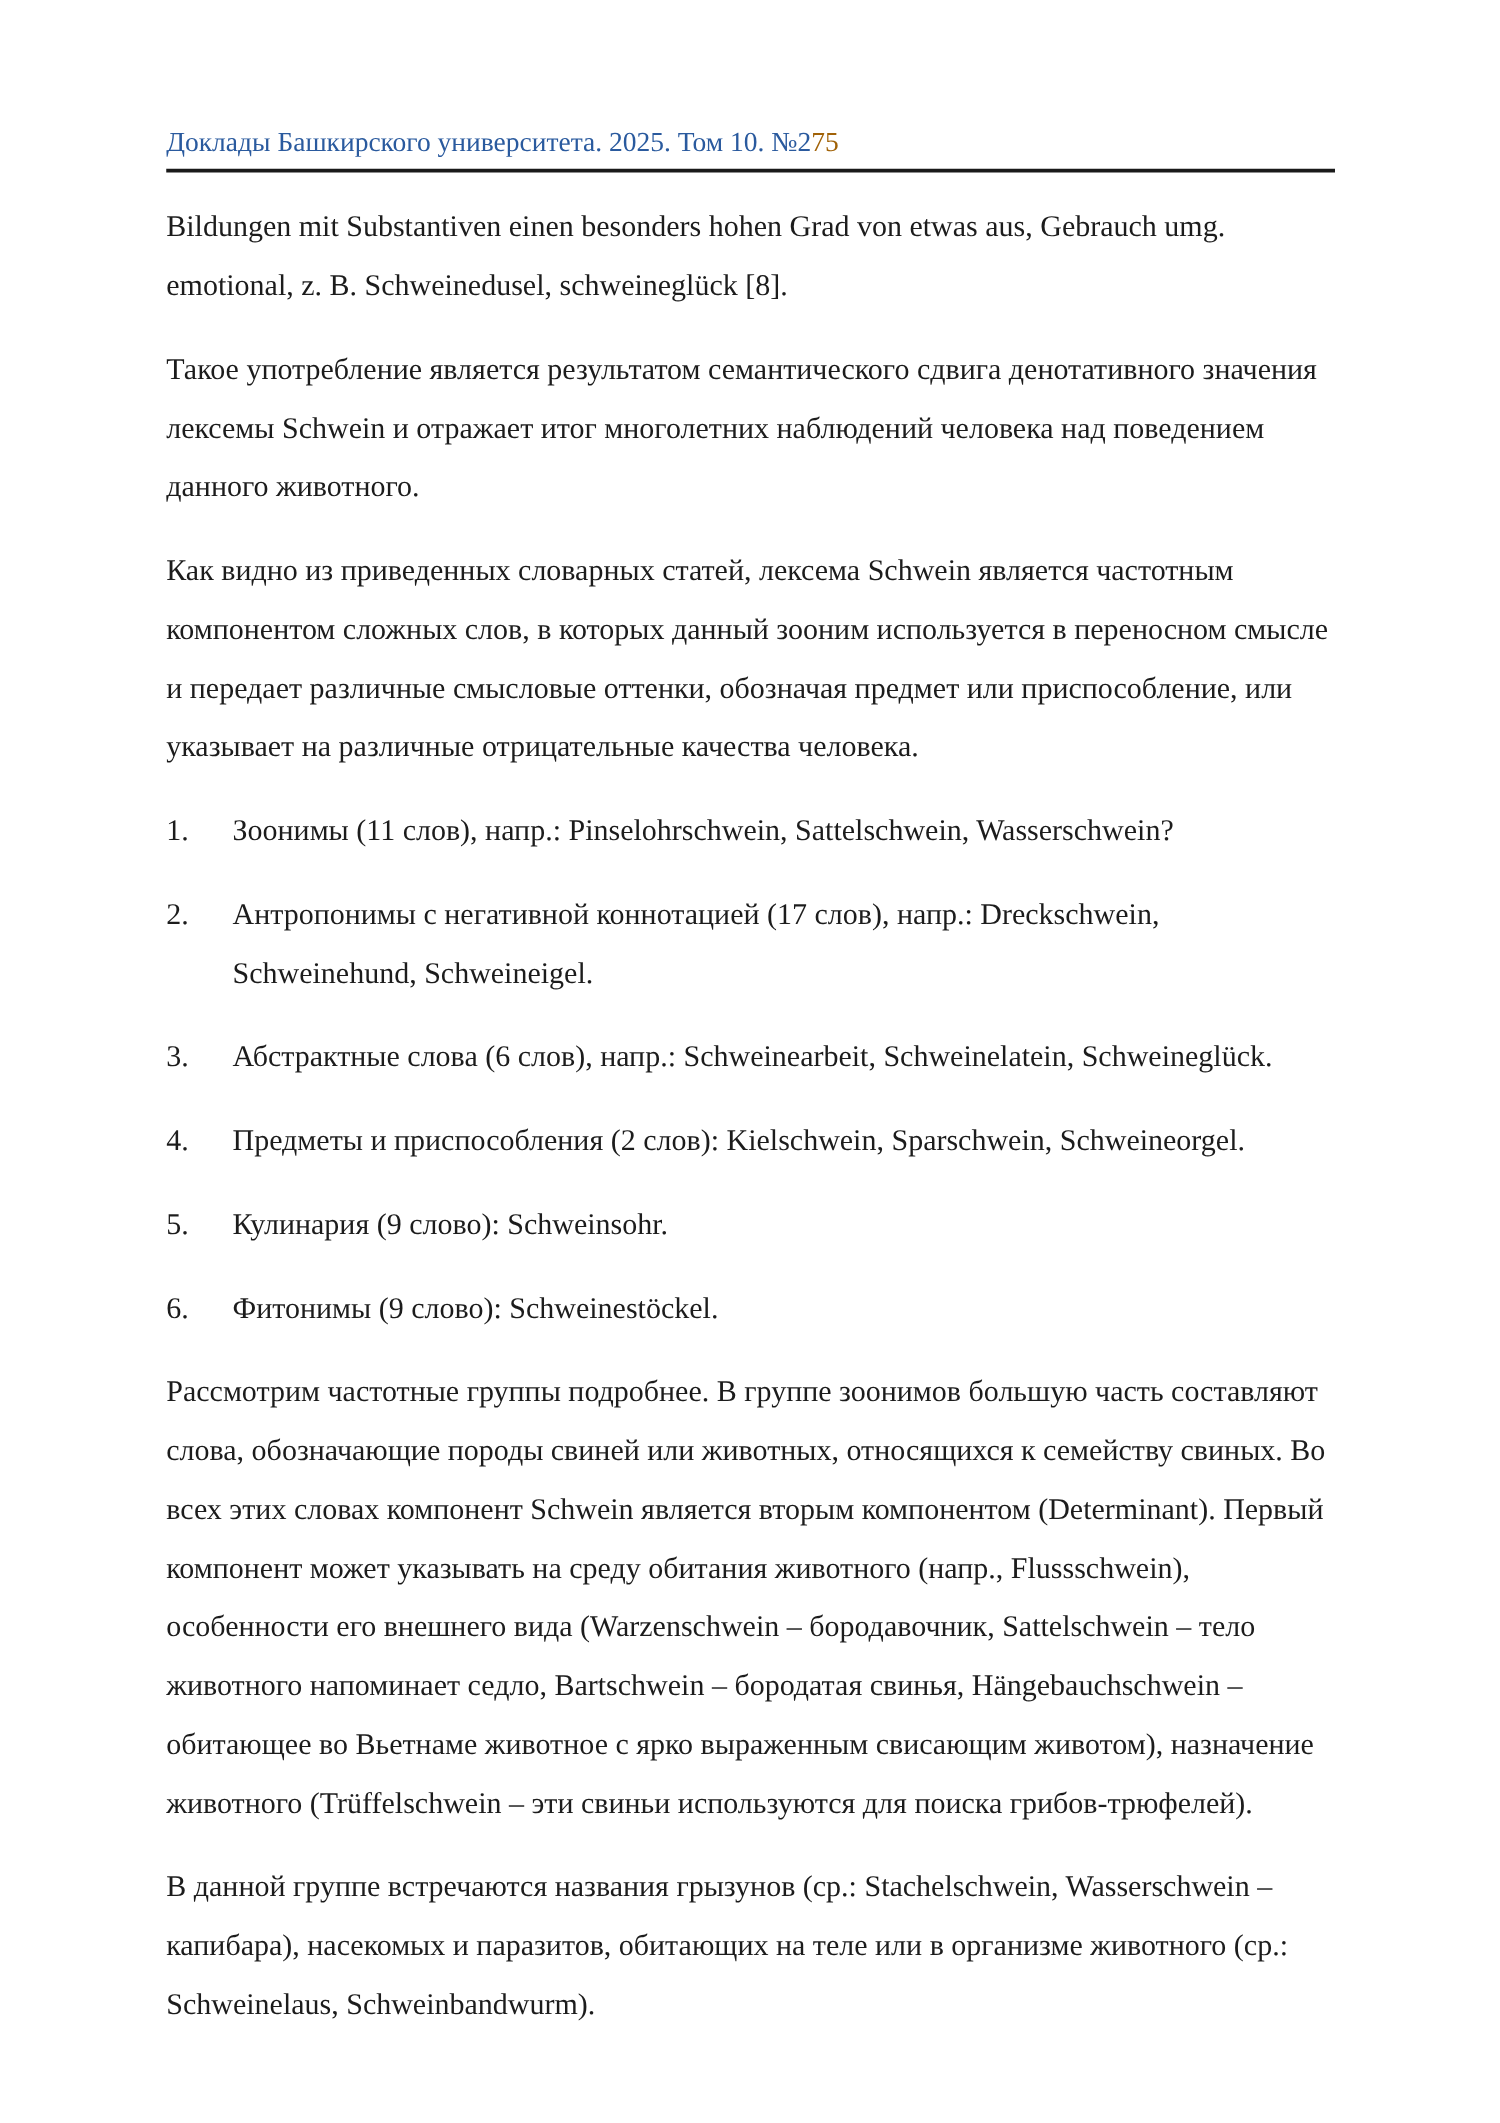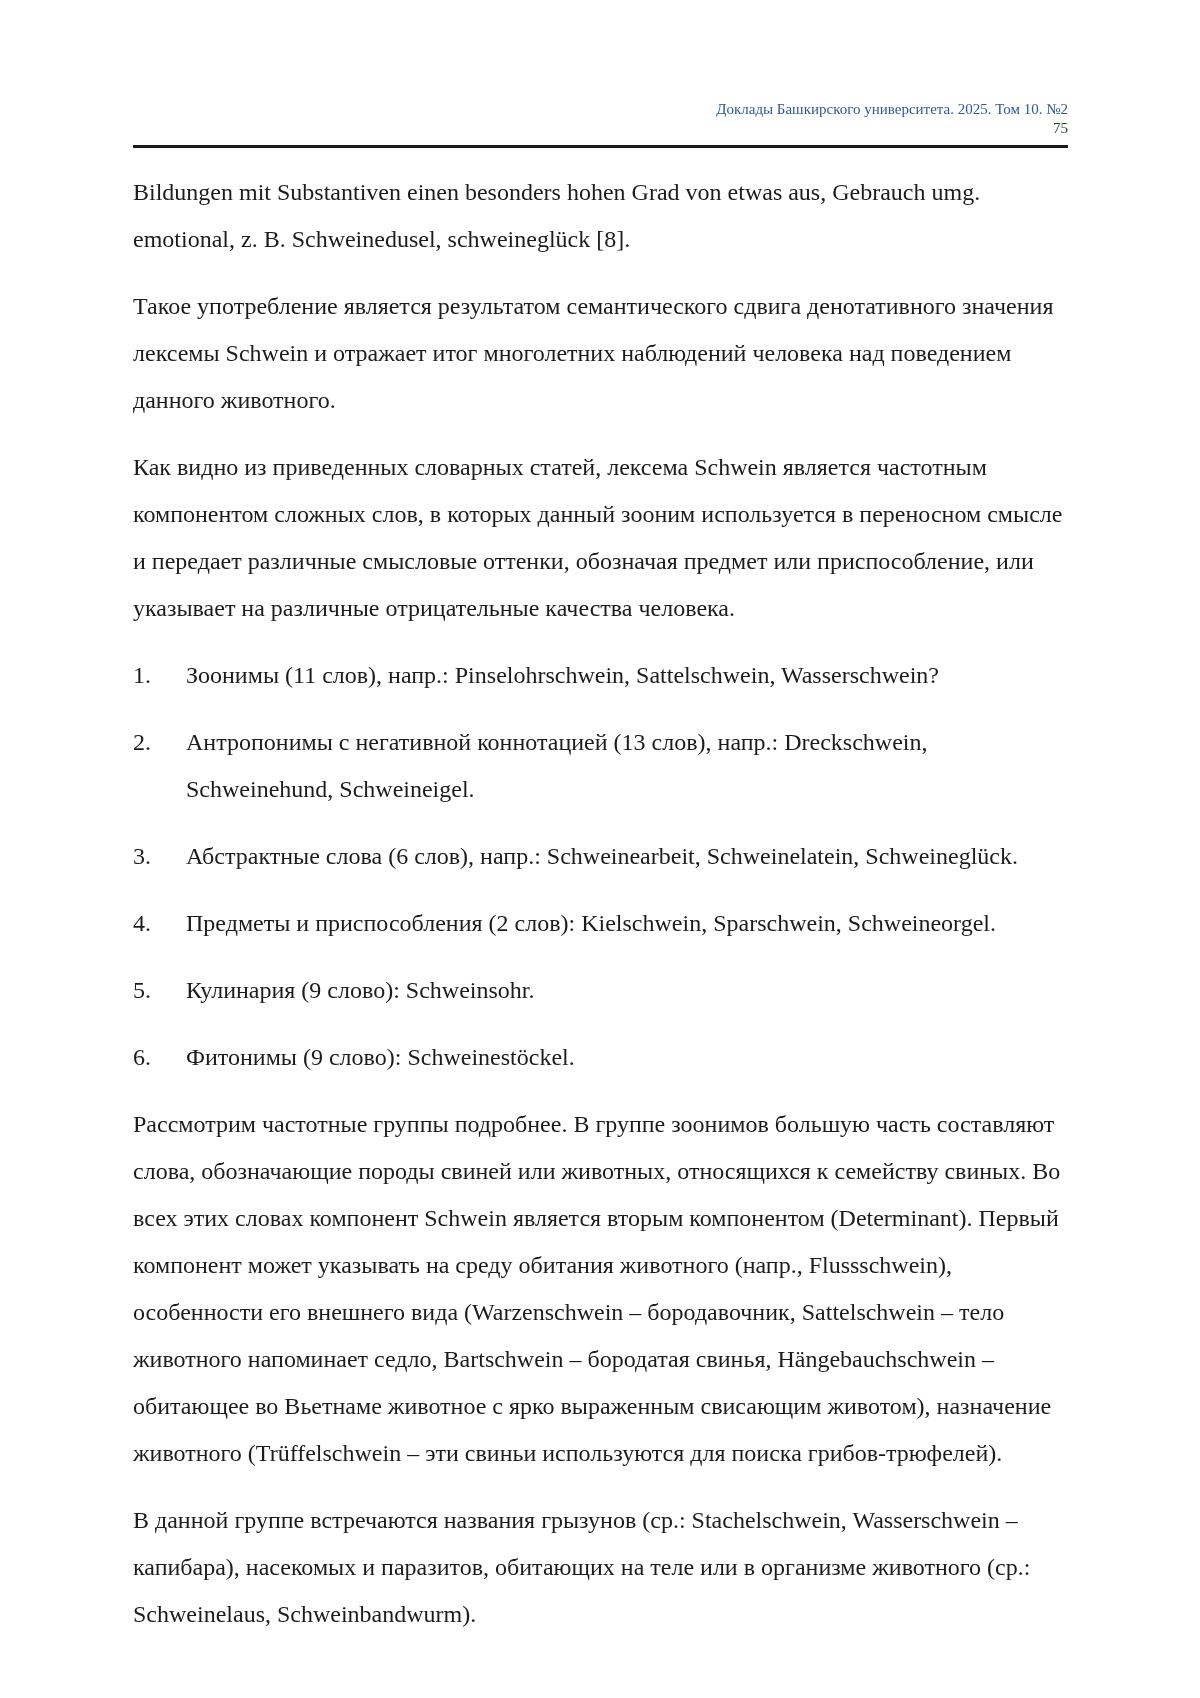--- a/index.html
+++ b/index.html
@@ -15,32 +15,30 @@
     background: #ffffff;
     box-sizing: border-box;
     padding: 100px 132px 0 133px;
     font-family: "Liberation Serif", "DejaVu Serif", serif;
     color: #1c1c1c;
   }
   .page-header {
     display: flex;
     justify-content: flex-start;
     align-items: flex-end;
-    font-size: 15px;
+    font-size: 22px;
     line-height: 1.25;
     padding-bottom: 7px;
     border-bottom: 3px solid #1a1a1a;
-    flex-direction: column;
   }
   .journal-title {
     color: #2a5a9e;
   }
   .page-number {
-    color: #14532d;
-    margin-left: 24px;
+    color: #a16207;
   }
   .doc-body {
     margin-top: 21px;
     font-size: 24px;
     line-height: 47px;
     text-align: left;
   }
   .doc-body p {
     margin: 0 0 20px 0;
   }
@@ -79,21 +77,21 @@
     <p>Как видно из приведенных словарных статей, лексема Schwein является частотным компонентом сложных слов, в которых данный зооним используется в переносном смысле и передает различные смысловые оттенки, обозначая предмет или приспособление, или указывает на различные отрицательные качества человека.</p>
 
 
     <ol class="thematic-list">
       <li>
         <span class="li-num">1.</span>
         <span class="li-text">Зоонимы (11 слов), напр.: Pinselohrschwein, Sattelschwein, Wasserschwein?</span>
       </li>
       <li>
         <span class="li-num">2.</span>
-        <span class="li-text">Антропонимы с негативной коннотацией (13 слов), напр.: Dreckschwein, Schweinehund, Schweineigel.</span>
+        <span class="li-text">Антропонимы с негативной коннотацией (17 слов), напр.: Dreckschwein, Schweinehund, Schweineigel.</span>
       </li>
       <li>
         <span class="li-num">3.</span>
         <span class="li-text">Абстрактные слова (6 слов), напр.: Schweinearbeit, Schweinelatein, Schweineglück.</span>
       </li>
       <li>
         <span class="li-num">4.</span>
         <span class="li-text">Предметы и приспособления (2 слов): Kielschwein, Sparschwein, Schweineorgel.</span>
       </li>
       <li>

